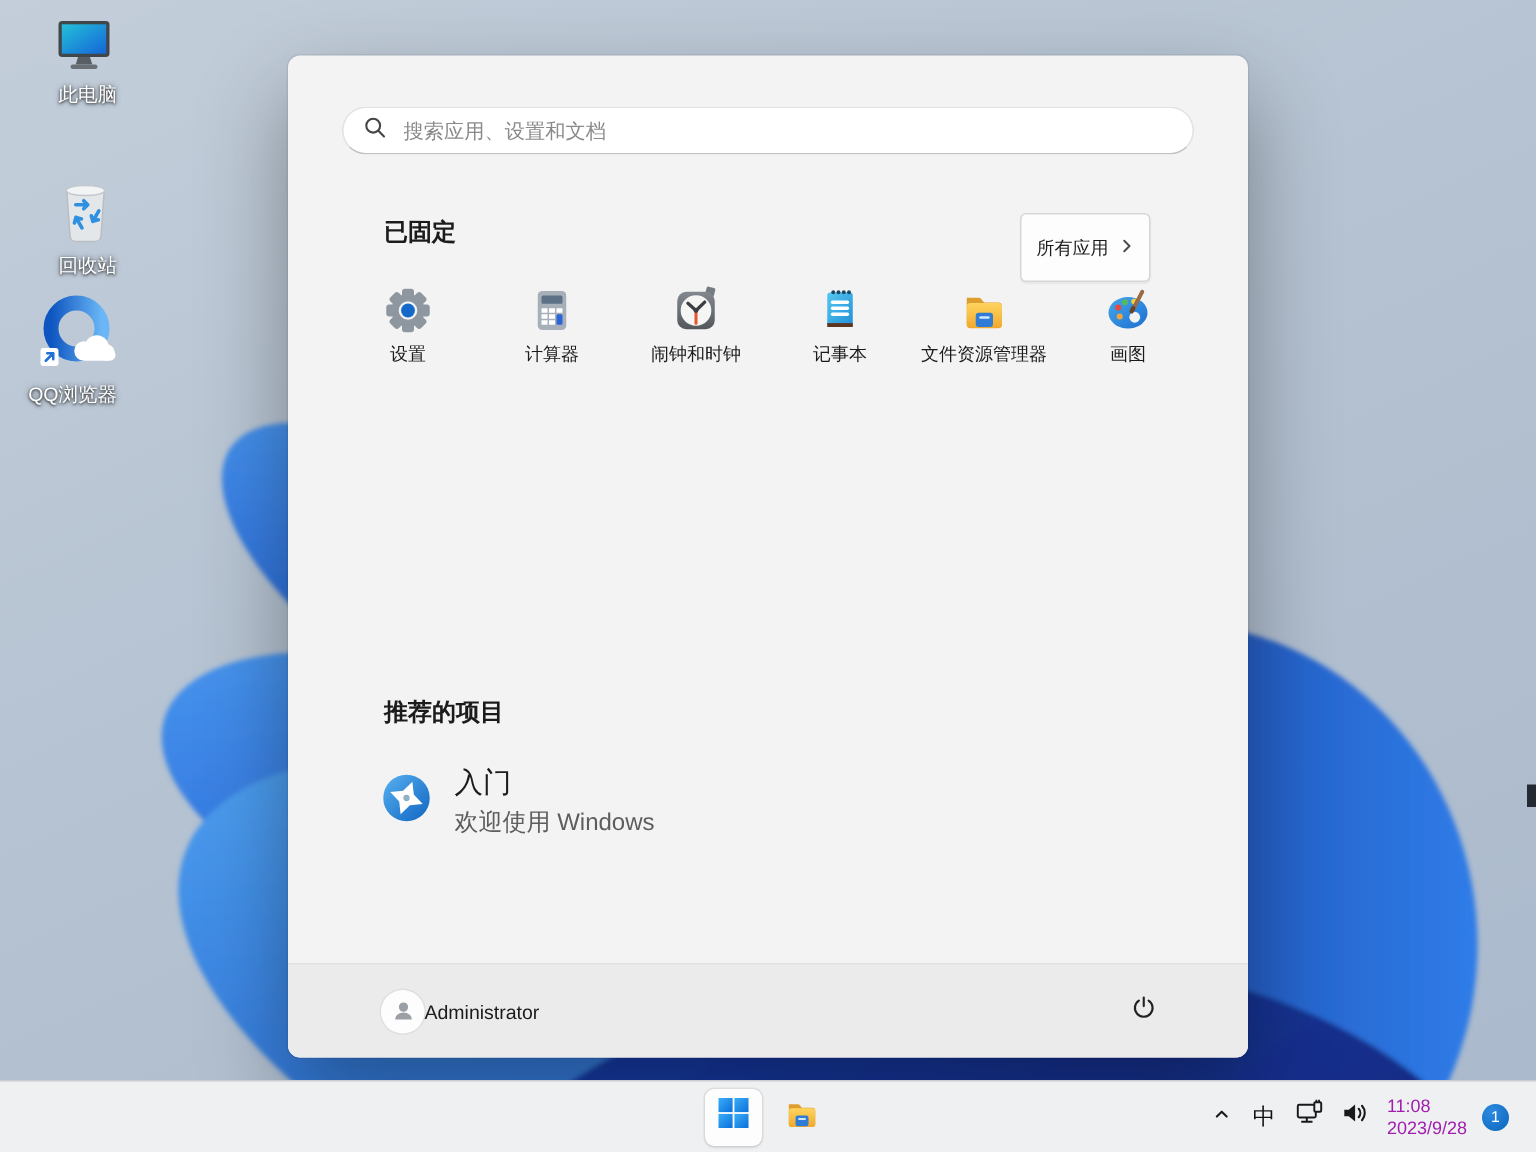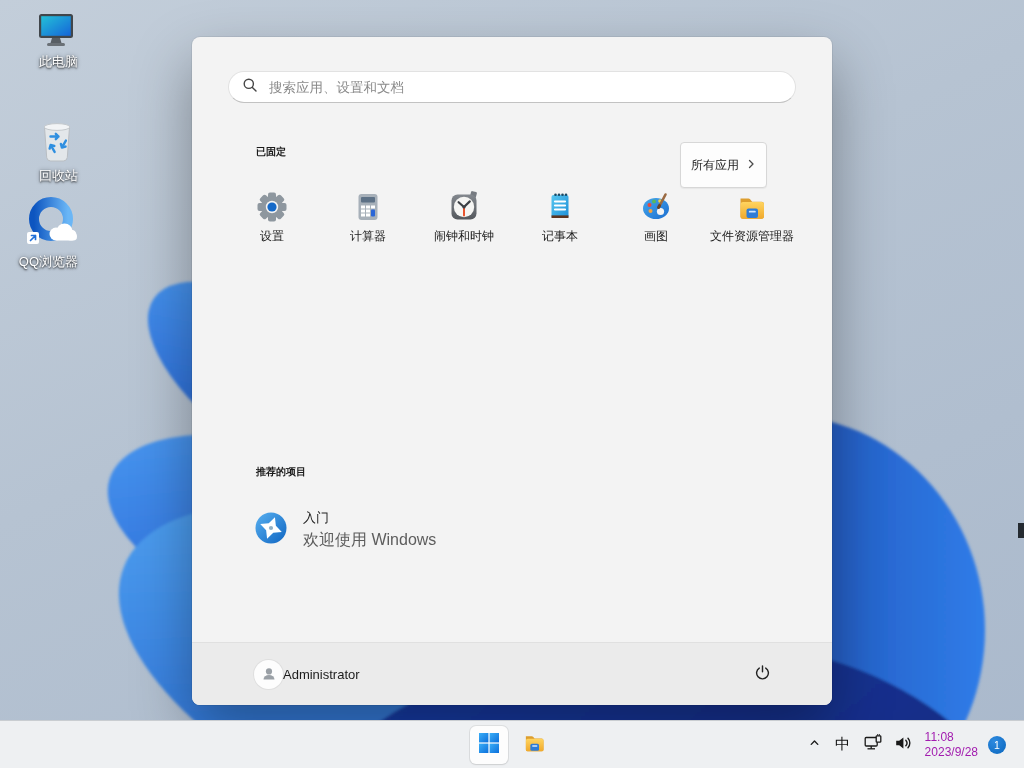--- a/index.html
+++ b/index.html
@@ -16,34 +16,34 @@
 
   
   .start-menu{position:absolute;left:192px;top:37px;width:640px;height:668px;background:#f3f3f3;
               border-radius:8px;box-shadow:0 0 0 1px rgba(0,0,0,.06),0 26px 58px rgba(0,0,0,.35);}
   .search-box{position:absolute;left:36px;right:36px;top:34px;height:32px;background:#fff;
               border:1px solid #e2e2e2;border-bottom-color:#c2c2c2;border-radius:17px;
               display:flex;align-items:center;gap:9px;padding:0 13px;box-sizing:border-box;}
   .search-box input{flex:1;border:none;outline:none;background:transparent;font-size:13.5px;
                     color:#4d7c0f;font-family:inherit;}
   .search-box input::placeholder{color:#8a8a8a;}
-  .sec-title{position:absolute;font-size:10px;font-weight:700;color:#1b1b1b;}
+  .sec-title{position:absolute;font-size:16px;font-weight:700;color:#1b1b1b;}
   #pinned-title{left:64px;top:108px;}
   #rec-title{left:64px;top:428px;}
   .all-apps{position:absolute;right:65px;top:105px;height:24px;display:flex;align-items:center;gap:7px;
             padding:10px 10px;background:#fdfdfd;border:1px solid #d7d7d7;border-radius:4px;
             font-size:12px;color:#1b1b1b;box-shadow:0 1px 1px rgba(0,0,0,.05);cursor:pointer;text-align:right;}
   .app-grid{position:absolute;left:32px;top:150px;width:576px;display:grid;
             grid-template-columns:repeat(6,96px);grid-auto-rows:84px;}
   .app-tile{display:flex;flex-direction:column;align-items:center;padding-top:2px;border-radius:4px;cursor:pointer;}
   .app-tile .ic{width:36px;height:36px;display:flex;align-items:center;justify-content:center;}
   .app-tile .lbl{margin-top:5px;font-size:12px;color:#1b1b1b;text-align:center;line-height:1.15;white-space:nowrap;}
   .rec-item{position:absolute;left:52px;top:466px;display:flex;align-items:center;gap:15px;
             padding:6px 10px;border-radius:4px;cursor:pointer;}
-  .rec-text .t{font-size:13px;color:#1b1b1b;}
+  .rec-text .t{font-size:19px;color:#1b1b1b;}
   .rec-text .s{font-size:16px;color:#5d5d5d;margin-top:3px;}
   .user-bar{position:absolute;left:0;right:0;bottom:0;height:63px;background:#ebebeb;
             border-top:1px solid #e0e0e0;border-radius:0 0 8px 8px;display:flex;align-items:center;
             justify-content:space-between;padding:0 50px 0 62px;box-sizing:border-box;}
   .user-chip{display:flex;align-items:center;cursor:pointer;}
   .avatar{width:29px;height:29px;border-radius:50%;background:#fdfdfd;display:flex;align-items:center;
           justify-content:center;box-shadow:0 0 0 1px rgba(0,0,0,.05);}
   .user-name{font-size:13px;color:#1b1b1b;}
   .power-btn{width:40px;height:36px;display:flex;align-items:center;justify-content:center;border-radius:4px;cursor:pointer;}
 
@@ -283,43 +283,43 @@
                 <circle cx="24" cy="5.8" r="1.3"></circle>
             </g>
           </svg>
         </span>
         <span class="lbl">记事本</span>
       </div>
 
       <div class="app-tile">
         <span class="ic">
           <svg width="36" height="36" viewBox="0 0 36 36">
+            <path d="M6.5 9.5 h8 a2 2 0 0 1 1.6 .8 l2 2.4 h9.4 a2.5 2.5 0 0 1 2.5 2.5 v12 a2.5 2.5 0 0 1 -2.5 2.5 h-18.5 a2.5 2.5 0 0 1 -2.5 -2.5 z" fill="#dd9e2e"></path>
+            <rect x="6.5" y="13" width="23.5" height="16.8" rx="2.5" fill="url(#gFold)"></rect>
+            <rect x="12.5" y="19.5" width="11.5" height="9.5" rx="2" fill="#2e7cd6"></rect>
+            <rect x="14.8" y="21.8" width="7" height="1.7" rx="0.85" fill="#cfe6ff"></rect>
+          </svg>
+        </span>
+        <span class="lbl">文件资源管理器</span>
+      </div>
+
+      <div class="app-tile">
+        <span class="ic">
+          <svg width="36" height="36" viewBox="0 0 36 36">
             <ellipse cx="18" cy="19.5" rx="13" ry="10.5" fill="url(#gPal)"></ellipse>
             <circle cx="22.5" cy="22.5" r="3.6" fill="#f3f3f3"></circle>
             <circle cx="11.5" cy="16" r="2" fill="#e8493a"></circle>
             <circle cx="12.5" cy="22" r="2" fill="#f6a33c"></circle>
             <circle cx="16" cy="12.5" r="2" fill="#58b85c"></circle>
             <circle cx="22" cy="12" r="1.8" fill="#f3d23c"></circle>
             <line x1="27.5" y1="5.5" x2="22" y2="16" stroke="#9a6a42" stroke-width="2.6" stroke-linecap="round"></line>
             <line x1="21.5" y1="16.5" x2="20.5" y2="18.5" stroke="#6b4226" stroke-width="3" stroke-linecap="round"></line>
           </svg>
         </span>
         <span class="lbl">画图</span>
-      </div>
-
-      <div class="app-tile">
-        <span class="ic">
-          <svg width="36" height="36" viewBox="0 0 36 36">
-            <path d="M6.5 9.5 h8 a2 2 0 0 1 1.6 .8 l2 2.4 h9.4 a2.5 2.5 0 0 1 2.5 2.5 v12 a2.5 2.5 0 0 1 -2.5 2.5 h-18.5 a2.5 2.5 0 0 1 -2.5 -2.5 z" fill="#dd9e2e"></path>
-            <rect x="6.5" y="13" width="23.5" height="16.8" rx="2.5" fill="url(#gFold)"></rect>
-            <rect x="12.5" y="19.5" width="11.5" height="9.5" rx="2" fill="#2e7cd6"></rect>
-            <rect x="14.8" y="21.8" width="7" height="1.7" rx="0.85" fill="#cfe6ff"></rect>
-          </svg>
-        </span>
-        <span class="lbl">文件资源管理器</span>
       </div>
     </div>
 
     <div class="sec-title" id="rec-title">推荐的项目</div>
 
     <div class="rec-item">
       <span>
         <svg width="34" height="34" viewBox="0 0 34 34">
           <circle cx="17" cy="17" r="15.5" fill="url(#gGS)"></circle>
           <path d="M17 5.5 L20.8 13.2 L28.5 17 L20.8 20.8 L17 28.5 L13.2 20.8 L5.5 17 L13.2 13.2 Z" fill="#fff" transform="rotate(20 17 17)"></path>

